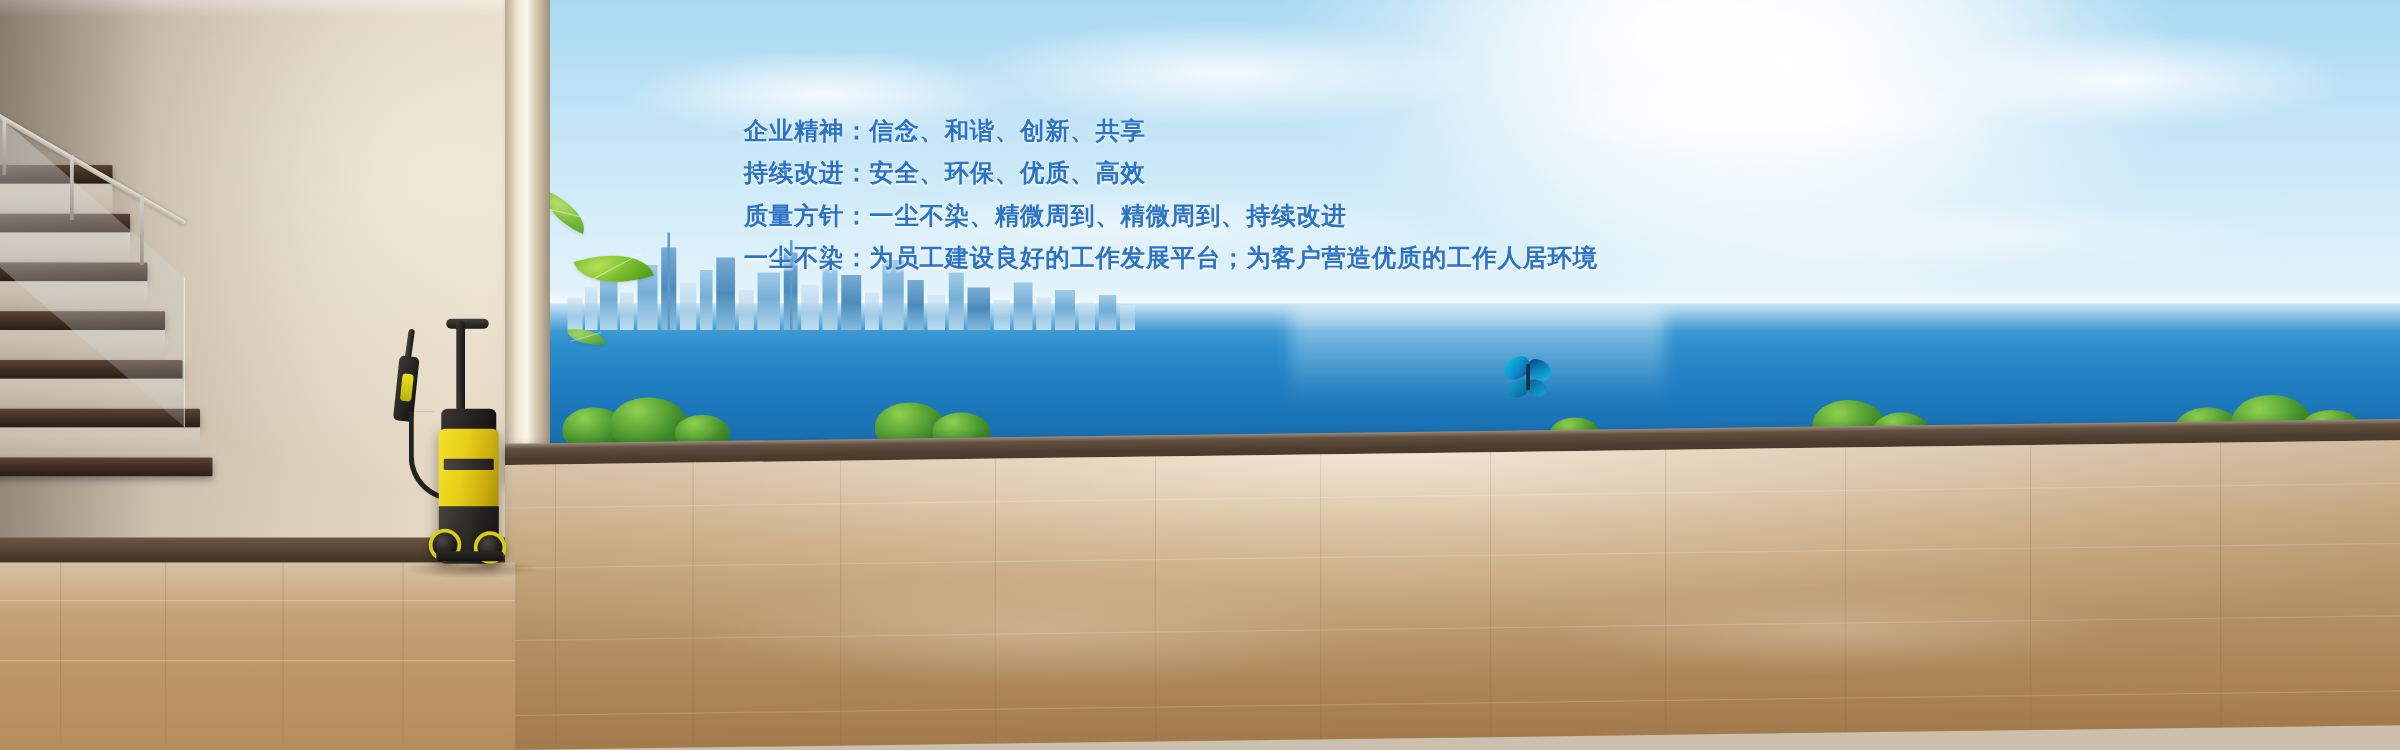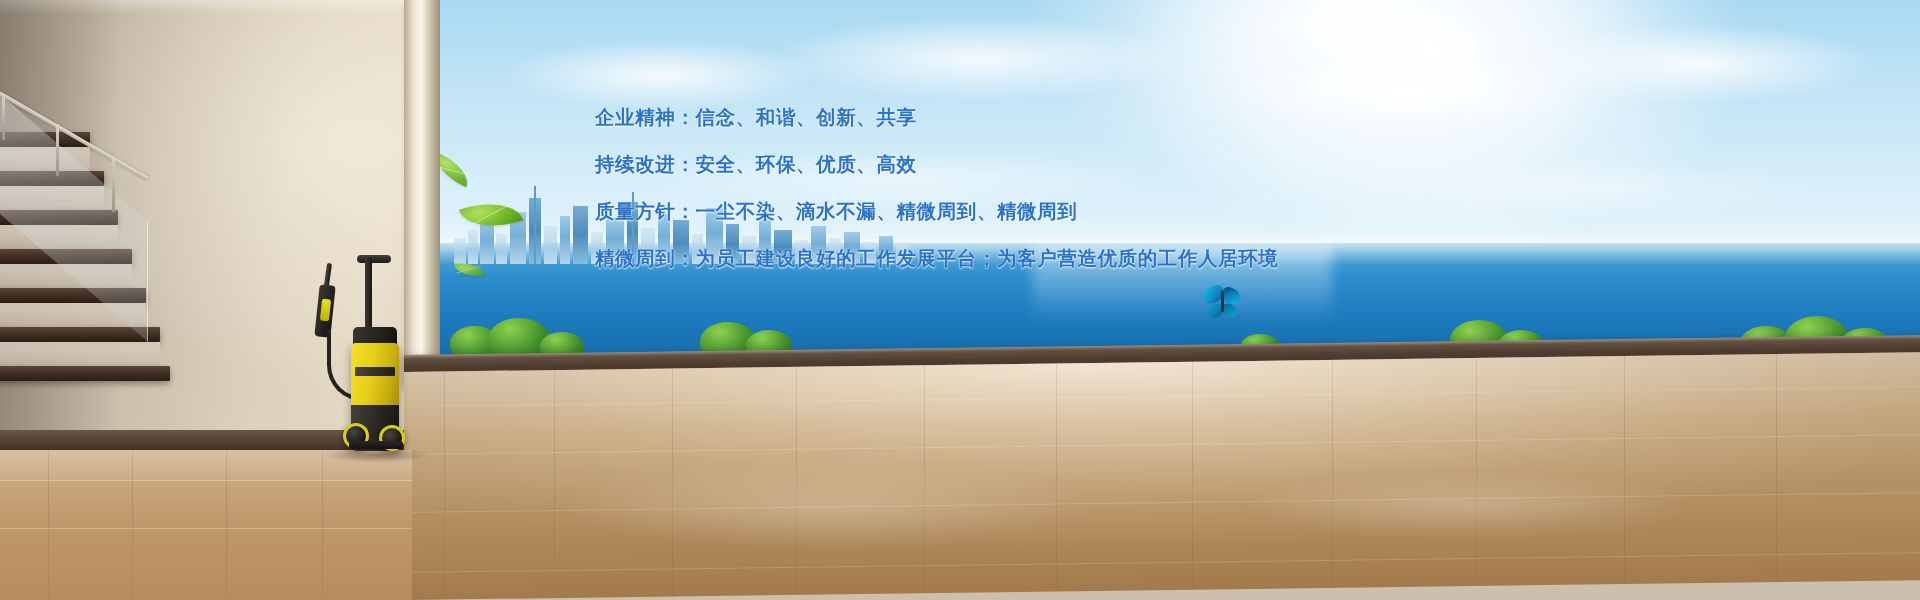--- a/index.html
+++ b/index.html
@@ -141,22 +141,21 @@
             transform:rotate(8deg) scaleX(-1); }
   .bbody{ position:absolute; left:19px; top:6px; width:3px; height:21px;
           background:#123247; border-radius:2px; }
 
   
   .mural-text{ position:absolute; left:155px; top:88px; width:900px; }
   .mural-line{
     color:#2a73c8; font-size:19.5px; font-weight:700; line-height:34px;
     letter-spacing:.6px; white-space:nowrap;
     text-shadow:0 1px 2px rgba(255,255,255,.85), 0 0 1px rgba(255,255,255,.9);
-    font-family:Liberation Serif, serif;
-    margin-top:13px;
+    font-family:Liberation Sans, sans-serif;
   }
 
   
   .baseboard{
     position:absolute; left:404px; top:355px; width:1516px; height:30px;
     background:linear-gradient(180deg,#6e5a48 0%, #4e3e30 40%, #3a2d22 100%);
     transform:skewY(-0.75deg); transform-origin:left top;
     box-shadow:0 3px 8px rgba(0,0,0,.35);
   }
   .baseboard-top{
@@ -386,22 +385,22 @@
       <div class="wing ul"></div>
       <div class="wing ur"></div>
       <div class="wing ll"></div>
       <div class="wing lr"></div>
       <div class="bbody"></div>
     </div>
 
     <div class="mural-text">
       <div class="mural-line">企业精神：信念、和谐、创新、共享</div>
       <div class="mural-line">持续改进：安全、环保、优质、高效</div>
-      <div class="mural-line">质量方针：一尘不染、滴水不漏、精微周到、精微周到</div>
-      <div class="mural-line">精微周到：为员工建设良好的工作发展平台；为客户营造优质的工作人居环境</div>
+      <div class="mural-line">质量方针：一尘不染、精微周到、精微周到、持续改进</div>
+      <div class="mural-line">一尘不染：为员工建设良好的工作发展平台；为客户营造优质的工作人居环境</div>
     </div>
   </div>
 
   <div class="baseboard">
     <div class="baseboard-top"></div>
   </div>
   <div class="wall-left-base"></div>
 
   <div class="floor-right">
     <div class="plank" style="left:40px;"></div>

